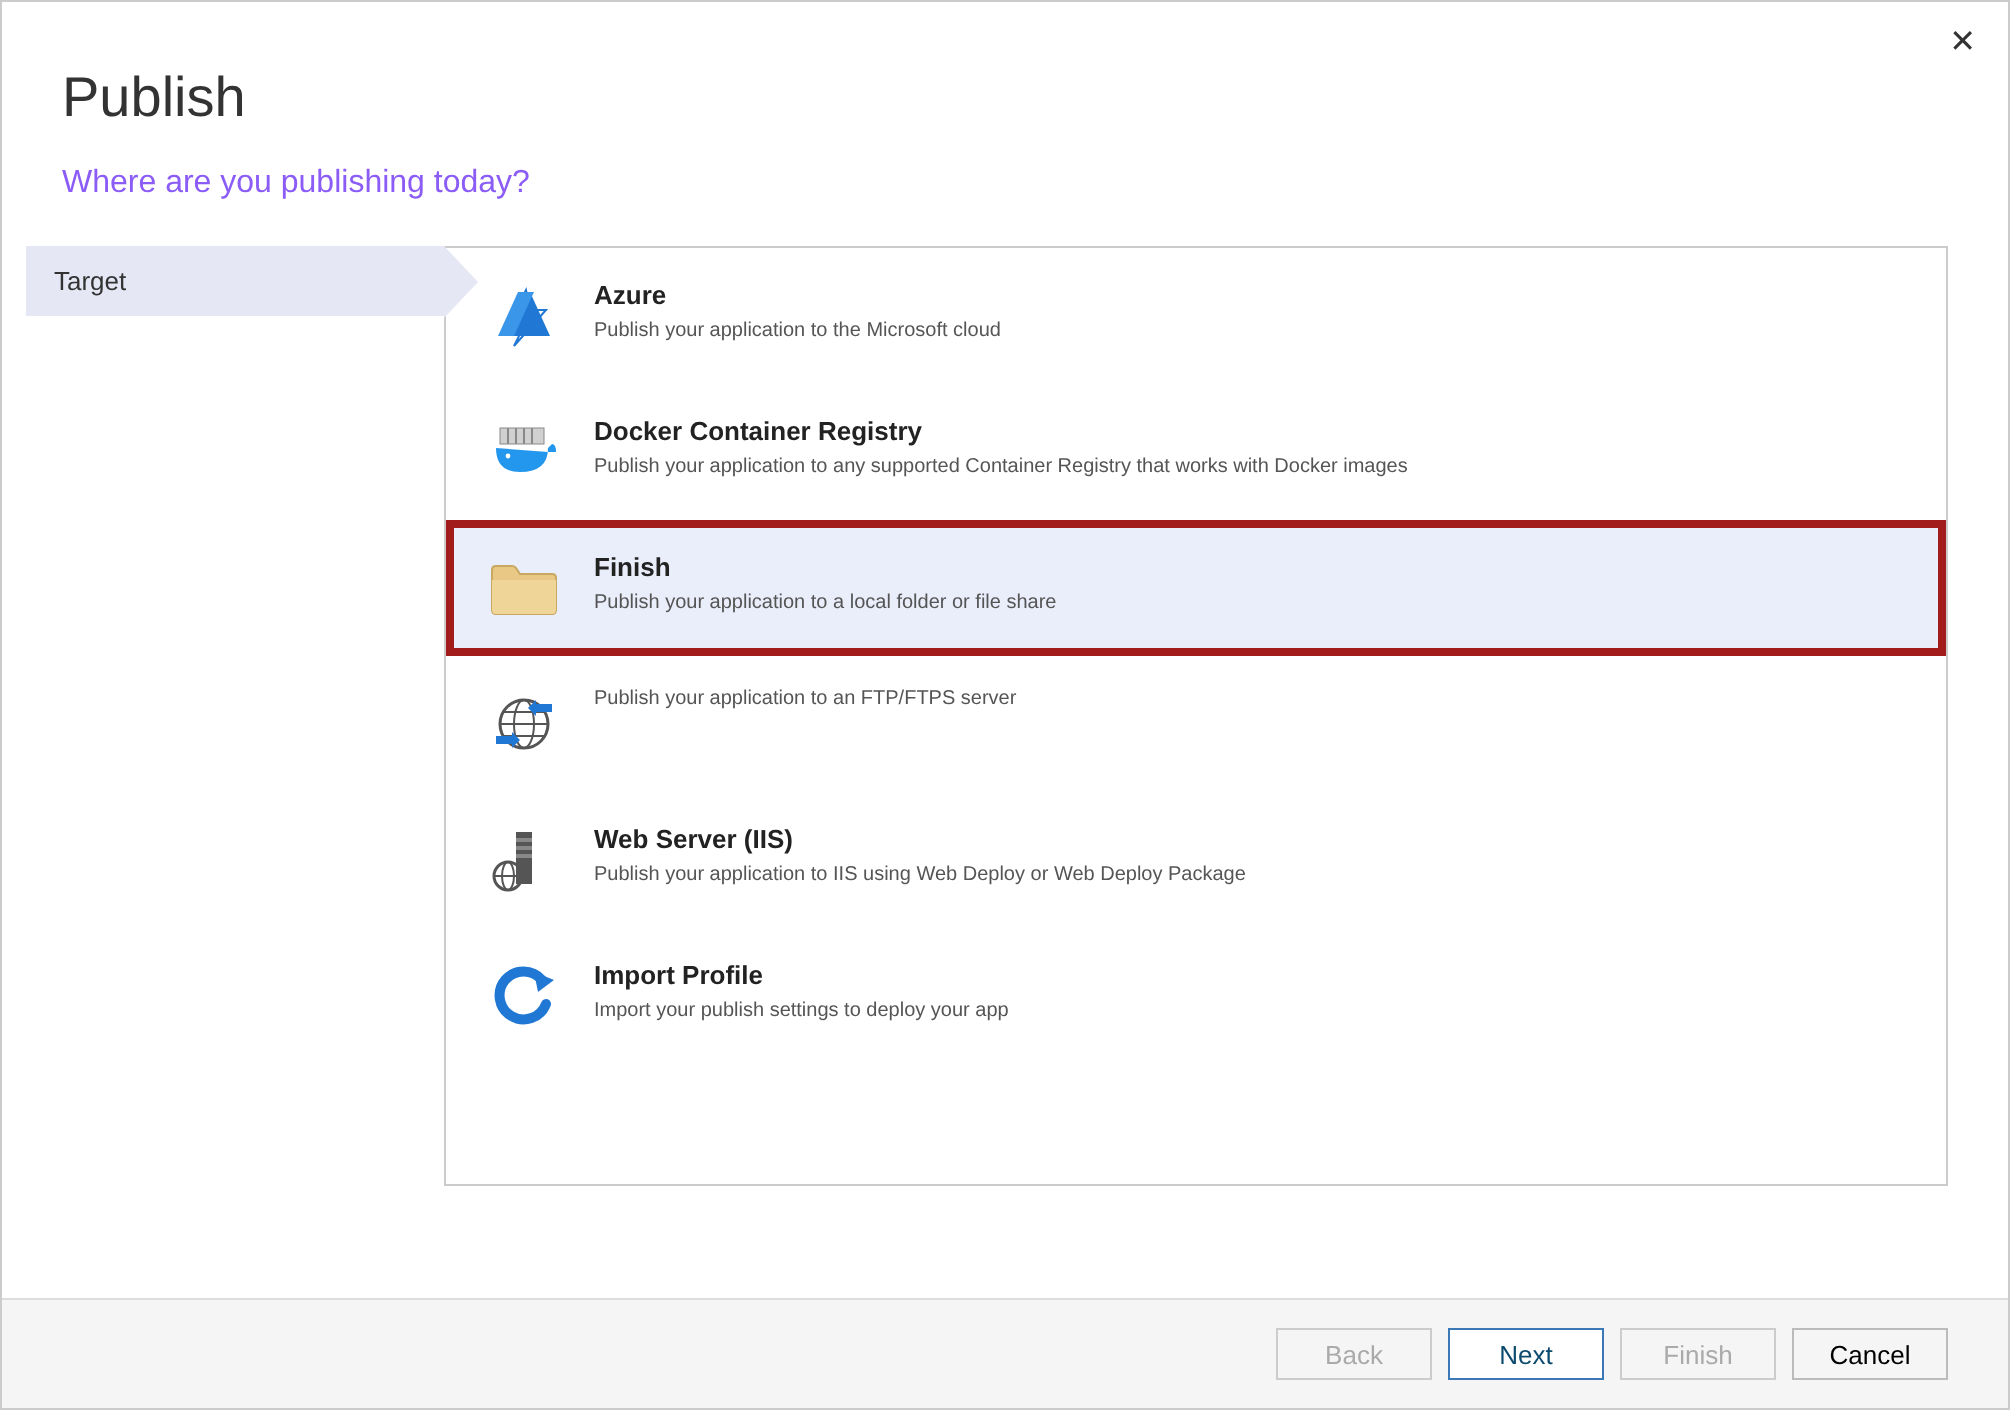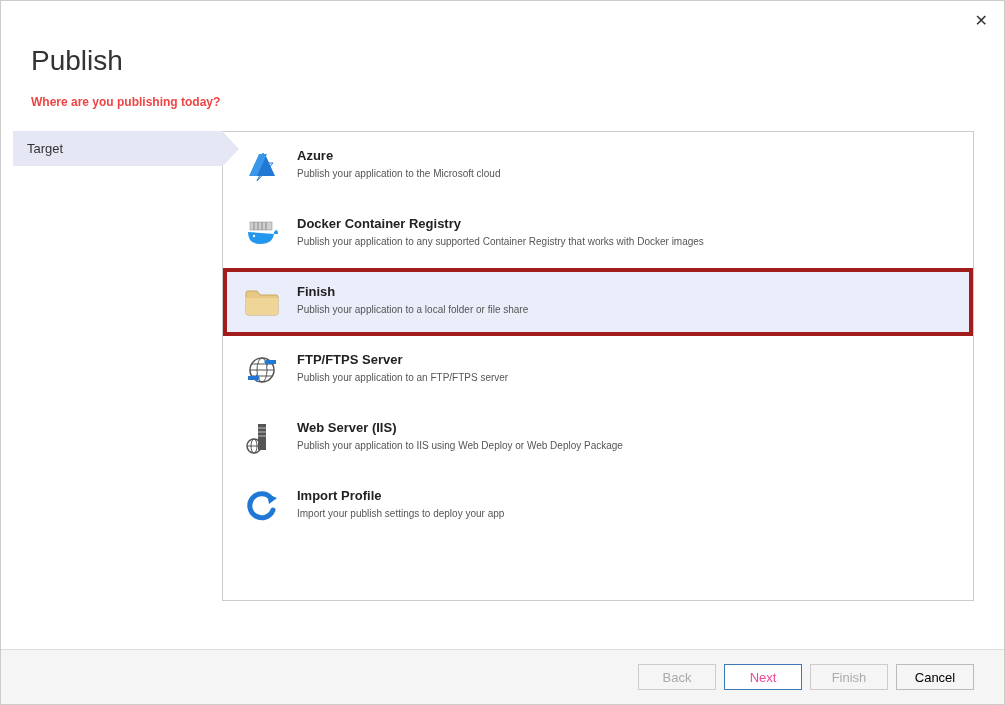--- a/index.html
+++ b/index.html
@@ -16,32 +16,32 @@
     .close-x {
       position: absolute;
       top: 10px;
       right: 16px;
       font-size: 16px;
       color: #333;
       cursor: pointer;
       font-weight: normal;
     }
     .header {
-      padding: 44px 30px 0 30px;
+      padding: 32px 30px 0 30px;
     }
     .header h1 {
       font-size: 28px;
       font-weight: 400;
       color: #333;
       margin-bottom: 18px;
     }
     .header h2 {
-      font-size: 12px;
-      font-weight: 700;
-      color: #ef4444;
+      font-size: 16px;
+      font-weight: 400;
+      color: #8b5cf6;
     }
     .content {
       display: flex;
       padding: 22px 30px 0 12px;
       gap: 0;
     }
     .sidebar {
       width: 209px;
       flex-shrink: 0;
     }
@@ -119,21 +119,21 @@
       padding: 0 14px;
       background: #f5f5f5;
       border: 1px solid #bbb;
       font-family: inherit;
       font-size: 13px;
       cursor: pointer;
     }
     .footer button.primary {
       background: #fff;
       border: 1px solid #3b78b5;
-      color: #ec4899;
+      color: #0c4a6e;
     }
     .footer button[disabled] {
       color: #aaa;
       border-color: #ccc;
       cursor: default;
     }
   </style>
 </head>
 <body>
 
@@ -204,21 +204,20 @@
           <circle cx="18" cy="18" r="12" fill="none" stroke="#555" stroke-width="1.5"></circle>
           <ellipse cx="18" cy="18" rx="5" ry="12" fill="none" stroke="#555" stroke-width="1"></ellipse>
           <line x1="6" y1="18" x2="30" y2="18" stroke="#555" stroke-width="1"></line>
           <line x1="8" y1="12" x2="28" y2="12" stroke="#555" stroke-width="1"></line>
           <line x1="8" y1="24" x2="28" y2="24" stroke="#555" stroke-width="1"></line>
           <path d="M4 24 L12 24 L12 22 L16 26 L12 30 L12 28 L4 28 Z" fill="#2078d4"></path>
           <path d="M18 30 L10 30 L10 32 L6 28 L10 24 L10 26 L18 26 Z" fill="#2078d4" transform="translate(14,-18)"></path>
         </svg>
       </span>
       <div class="text">
-        <div class="title">FTP/FTPS Server</div>
         <div class="desc">Publish your application to an FTP/FTPS server</div>
       </div>
     </div>
 
     <div class="option">
       <span class="icon">
         <svg width="38" height="36" viewBox="0 0 38 36">
           <rect x="14" y="4" width="8" height="26" fill="#555"></rect>
           <rect x="14" y="7" width="8" height="2" fill="#888"></rect>
           <rect x="14" y="11" width="8" height="2" fill="#888"></rect>

